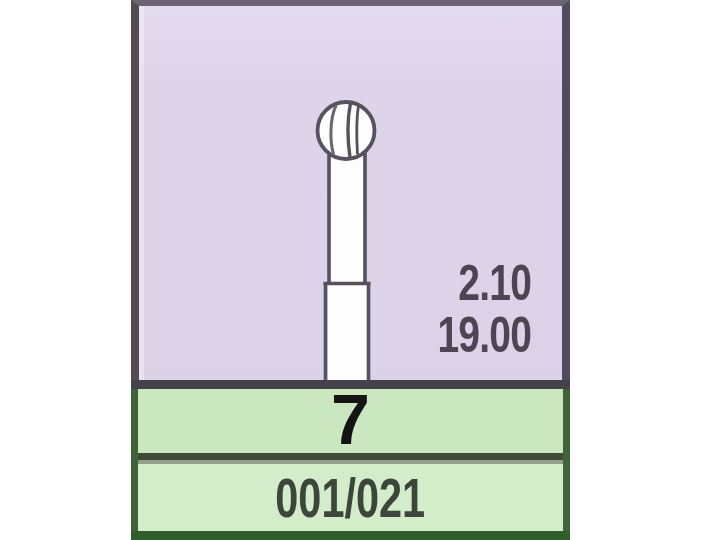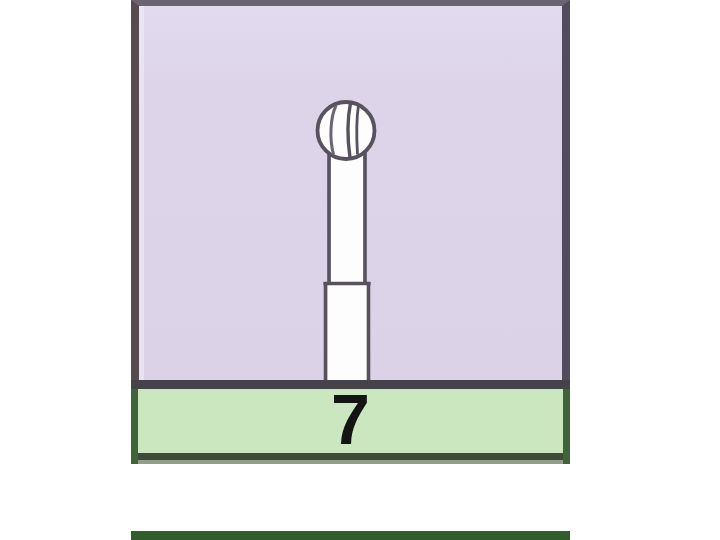--- a/index.html
+++ b/index.html
@@ -100,25 +100,32 @@
       <path d="M58.5,7 C56.5,20 56.5,40 57.5,56.5" fill="none" stroke="#57525e" stroke-width="2.8"></path>
 
       <rect x="27.5" y="184" width="41" height="98" fill="#fdfdfe"></rect>
 
       <line x1="25.5" y1="184" x2="25.5" y2="282" stroke="#57525e" stroke-width="3.6"></line>
       <line x1="68.5" y1="184" x2="68.5" y2="282" stroke="#57525e" stroke-width="3.6"></line>
 
       <line x1="23.5" y1="185.5" x2="70.5" y2="185.5" stroke="#57525e" stroke-width="3.6"></line>
     </svg>
 
+    <div class="spec-values">
+      <span class="val">2.10</span>
+      <span class="val">19.00</span>
+    </div>
 
     <div class="sep-a"></div>
 
     <div class="band-7">
       <span class="num">7</span>
     </div>
 
     <div class="sep-b"></div>
 
+    <div class="band-iso">
+      <span class="code">001/021</span>
+    </div>
 
     <div class="bottom-border"></div>
   </div>
 </div>
 
 </body></html>

